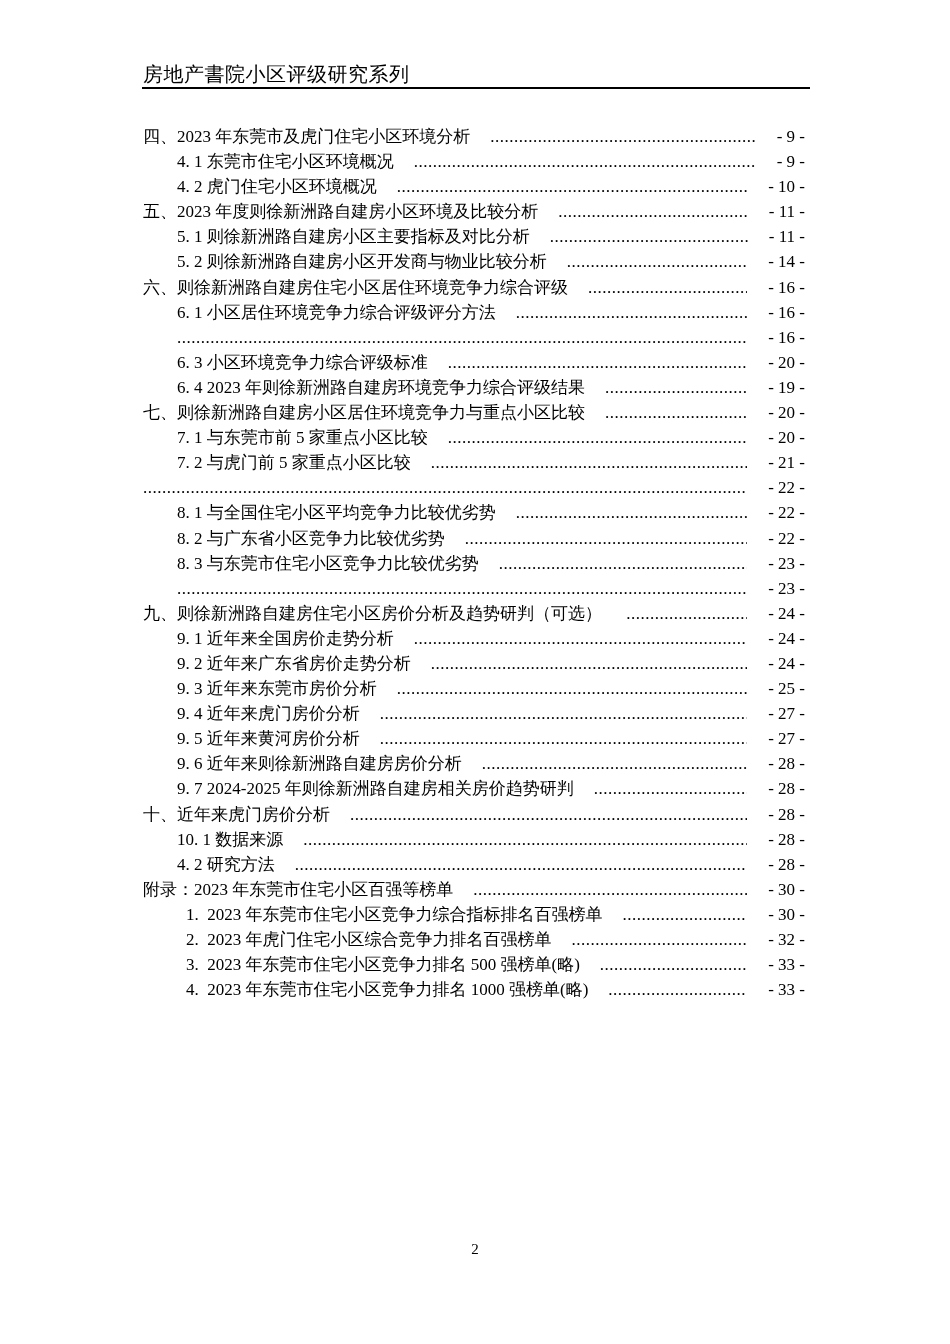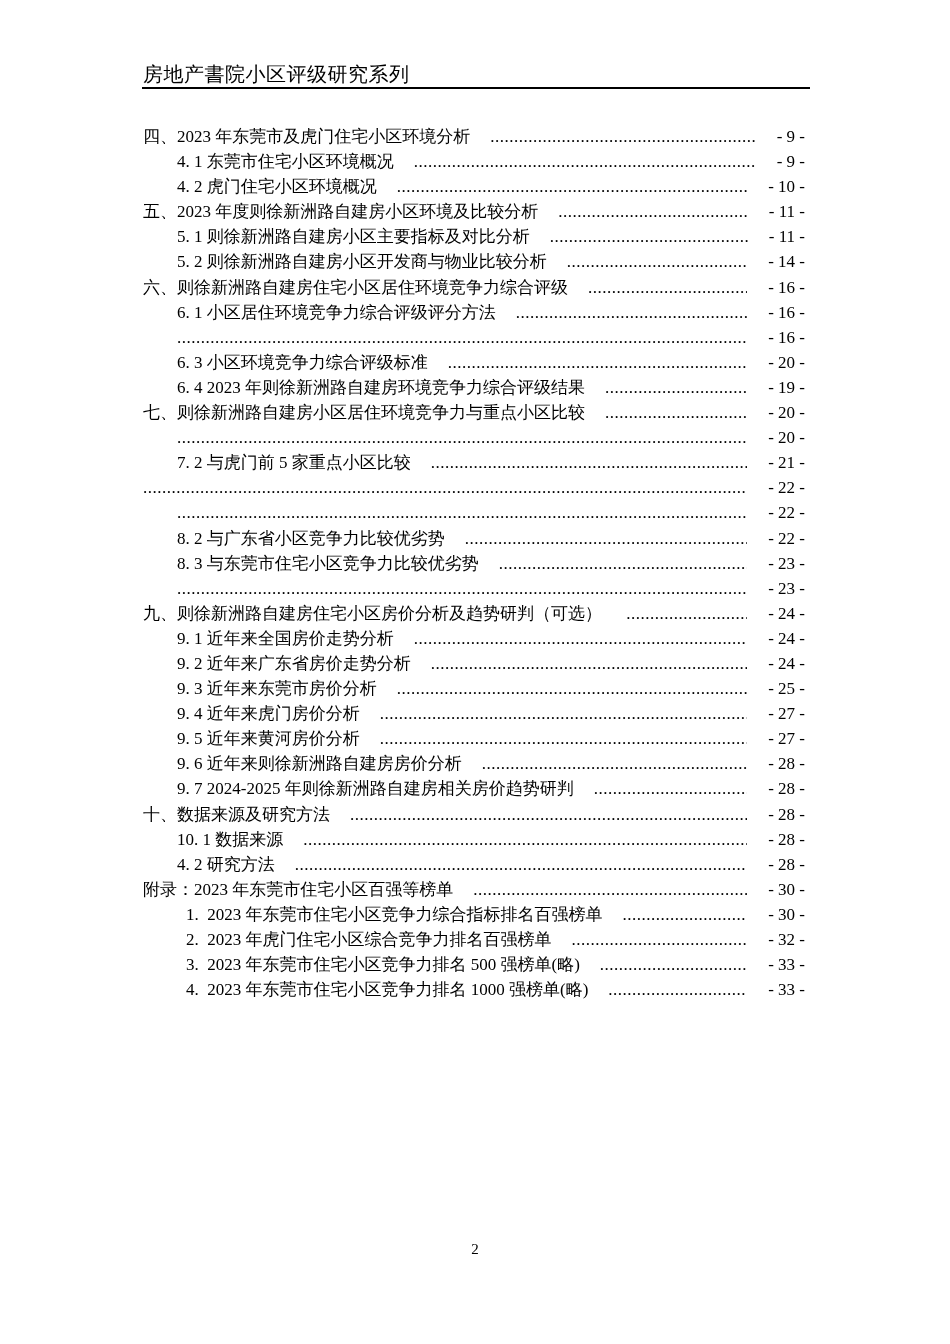--- a/index.html
+++ b/index.html
@@ -133,33 +133,35 @@
       <span class="toc-title">6. 4 2023 年则徐新洲路自建房环境竞争力综合评级结果</span>
       <span class="toc-dots">............................................................................................................................................................................................................................................................................................................</span>
       <span class="toc-page">- 19 -</span>
     </div>
       <div class="toc-row level-1">
       <span class="toc-title">七、则徐新洲路自建房小区居住环境竞争力与重点小区比较</span>
       <span class="toc-dots">............................................................................................................................................................................................................................................................................................................</span>
       <span class="toc-page">- 20 -</span>
     </div>
       <div class="toc-row level-2">
+      <span class="toc-title">7. 1 与东莞市前 5 家重点小区比较</span>
       <span class="toc-dots">............................................................................................................................................................................................................................................................................................................</span>
       <span class="toc-page">- 20 -</span>
     </div>
       <div class="toc-row level-2">
       <span class="toc-title">7. 2 与虎门前 5 家重点小区比较</span>
       <span class="toc-dots">............................................................................................................................................................................................................................................................................................................</span>
       <span class="toc-page">- 21 -</span>
     </div>
       <div class="toc-row level-1">
       <span class="toc-dots">............................................................................................................................................................................................................................................................................................................</span>
       <span class="toc-page">- 22 -</span>
     </div>
       <div class="toc-row level-2">
+      <span class="toc-title">8. 1 与全国住宅小区平均竞争力比较优劣势</span>
       <span class="toc-dots">............................................................................................................................................................................................................................................................................................................</span>
       <span class="toc-page">- 22 -</span>
     </div>
       <div class="toc-row level-2">
       <span class="toc-title">8. 2 与广东省小区竞争力比较优劣势</span>
       <span class="toc-dots">............................................................................................................................................................................................................................................................................................................</span>
       <span class="toc-page">- 22 -</span>
     </div>
       <div class="toc-row level-2">
       <span class="toc-title">8. 3 与东莞市住宅小区竞争力比较优劣势</span>
@@ -204,21 +206,21 @@
       <span class="toc-title">9. 6 近年来则徐新洲路自建房房价分析</span>
       <span class="toc-dots">............................................................................................................................................................................................................................................................................................................</span>
       <span class="toc-page">- 28 -</span>
     </div>
       <div class="toc-row level-2">
       <span class="toc-title">9. 7 2024-2025 年则徐新洲路自建房相关房价趋势研判</span>
       <span class="toc-dots">............................................................................................................................................................................................................................................................................................................</span>
       <span class="toc-page">- 28 -</span>
     </div>
       <div class="toc-row level-1">
-      <span class="toc-title">十、数据来源及研究方法</span>
+      <span class="toc-title">十、近年来虎门房价分析</span>
       <span class="toc-dots">............................................................................................................................................................................................................................................................................................................</span>
       <span class="toc-page">- 28 -</span>
     </div>
       <div class="toc-row level-2">
       <span class="toc-title">10. 1 数据来源</span>
       <span class="toc-dots">............................................................................................................................................................................................................................................................................................................</span>
       <span class="toc-page">- 28 -</span>
     </div>
       <div class="toc-row level-2">
       <span class="toc-title">4. 2 研究方法</span>

